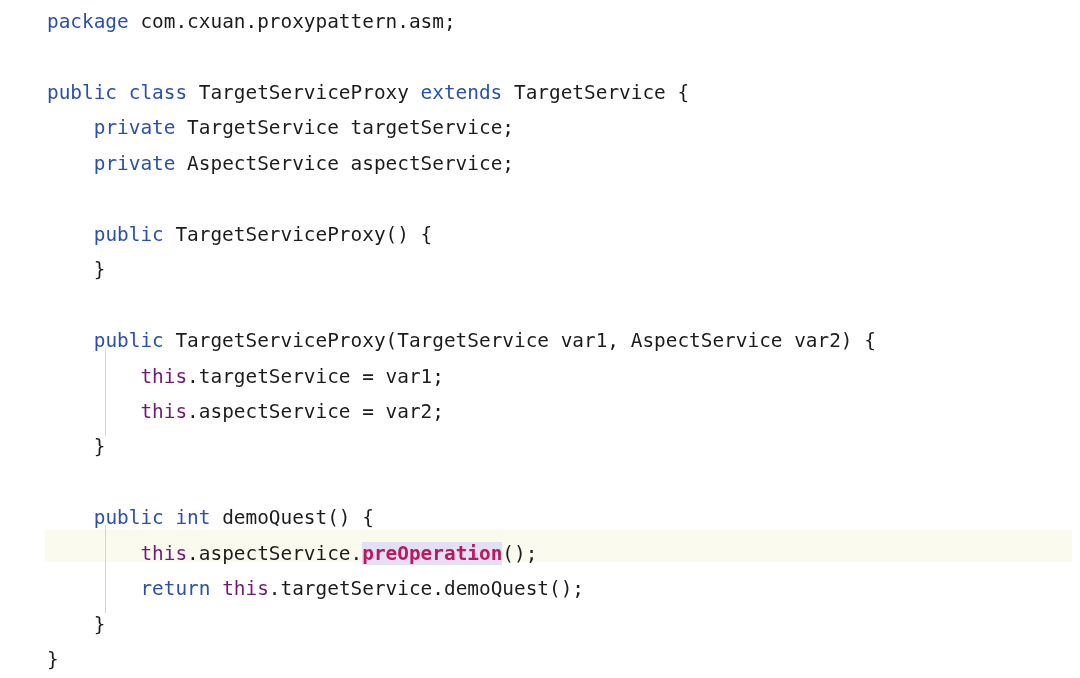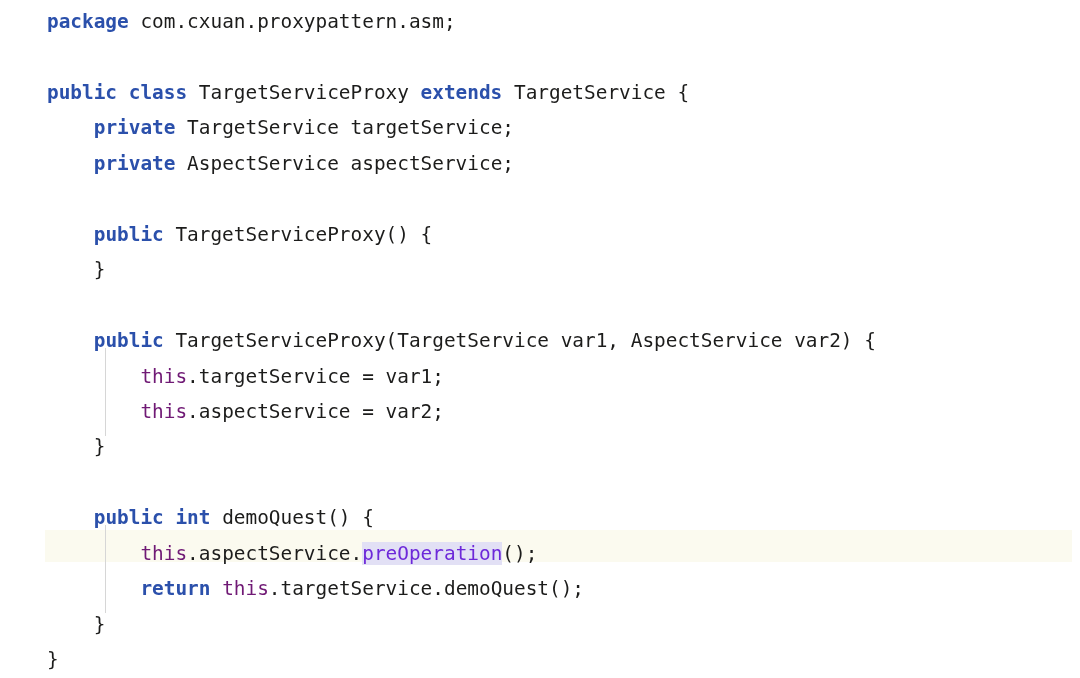--- a/index.html
+++ b/index.html
@@ -67,28 +67,29 @@
   .code-line {
     position: absolute;
     left: 47px;
     white-space: pre;
     height: 35.45px;
     font-size: 19.4px;
     line-height: 35.45px;
   }
 
   
-  .tok-kw      { color: #2b50ab; font-weight: bold; }
+  .tok-kw      { color: #2b50ab; }
   .tok-this    { color: #701a75; }
   .tok-plain   { color: #1c1c1b; }
 
   
   .tok-sel {
     background: #e2e0f5;
-    color: #6d28d9;
+    color: #be185d;
+    font-weight: bold;
   }
 </style>
 </head>
 <body>
 
 <div id="editor">
 
   <div class="code-surface">
 
     <div class="line-highlight" style="left: 45px; top: 530px; width: 1027px; height: 32px; background: rgb(251, 250, 239);"></div>

